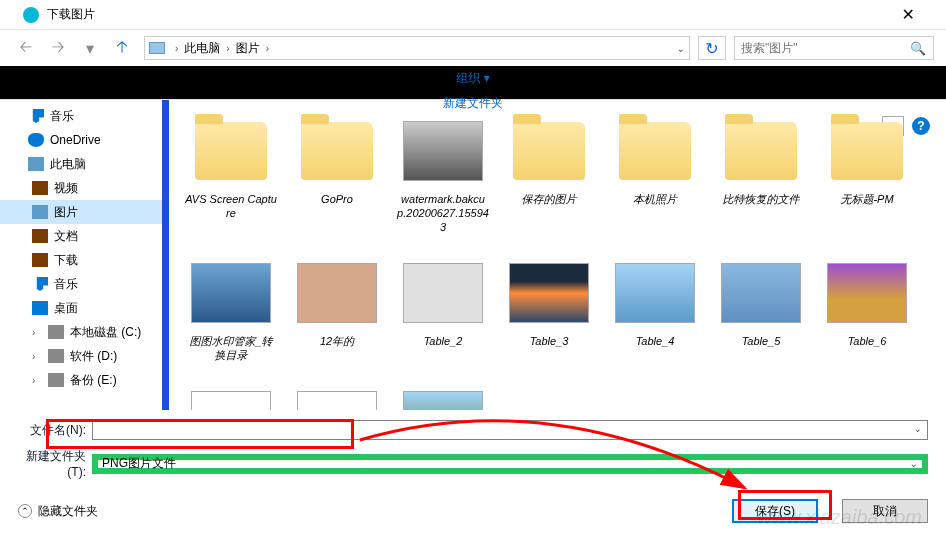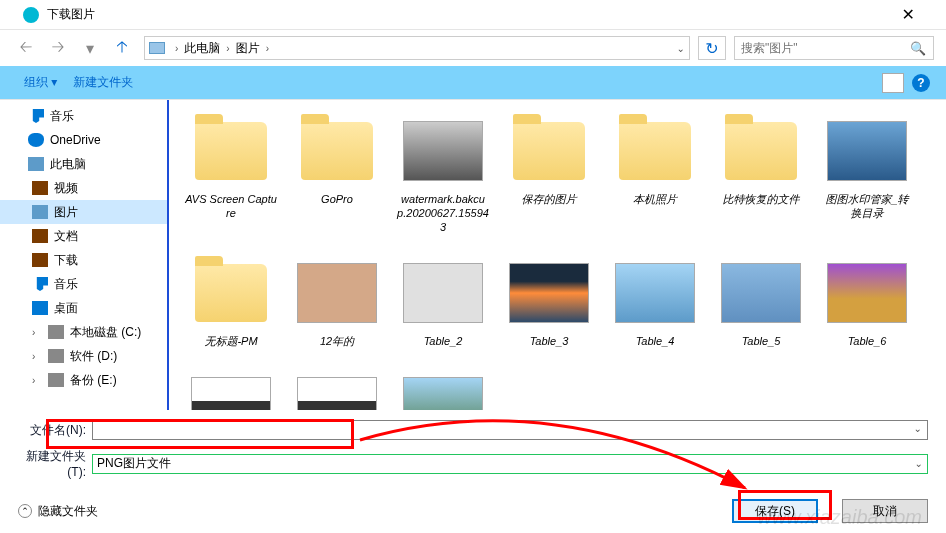--- a/index.html
+++ b/index.html
@@ -12,27 +12,27 @@
 .nav-btn { width: 28px; height: 24px; display: flex; align-items: center; justify-content: center; color: #888; cursor: pointer; }
 .nav-btn.enabled { color: #0066cc; }
 .breadcrumb-bar { flex: 1; height: 24px; border: 1px solid #ccc; display: flex; align-items: center; padding: 0 4px; background: #fff; margin: 0 4px; }
 .bc-icon { width: 16px; height: 12px; background: #9ac5e8; margin-right: 6px; border: 1px solid #5d9bc9; }
 .bc-item { font-size: 12px; color: #000; padding: 0 2px; }
 .bc-sep { font-size: 10px; color: #555; padding: 0 4px; }
 .bc-refresh { width: 28px; height: 24px; border: 1px solid #ccc; display: flex; align-items: center; justify-content: center; color: #0066cc; cursor: pointer; }
 .search-box { width: 200px; height: 24px; border: 1px solid #ccc; display: flex; align-items: center; padding: 0 6px; margin-left: 4px; }
 .search-input { flex: 1; border: none; outline: none; font-size: 12px; color: #888; background: transparent; }
 .search-icon { color: #555; font-size: 13px; }
-.toolbar { height: 34px; background: #7dd3fc; border-bottom: 1px solid #e5e5e5; display: flex; align-items: center; padding: 0 16px; }
+.toolbar { height: 34px; background: #000000; border-bottom: 1px solid #e5e5e5; display: flex; align-items: center; padding: 0 16px; flex-direction: column; }
 .tool-btn { font-size: 12px; color: #0066cc; padding: 4px 8px; cursor: pointer; }
 .tool-right { margin-left: auto; display: flex; align-items: center; gap: 8px; }
 .view-btn { width: 22px; height: 20px; border: 1px solid #aaa; background: #fff; cursor: pointer; }
 .help-icon { width: 18px; height: 18px; border-radius: 50%; background: #0078d4; color: #fff; font-size: 12px; font-weight: bold; display: flex; align-items: center; justify-content: center; cursor: pointer; }
 .main { display: flex; height: 310px; }
-.sidebar { width: 169px; border-right: 2px solid #1d4ed8; overflow-y: auto; padding: 4px 0; }
+.sidebar { width: 169px; border-right: 7px solid #1d4ed8; overflow-y: auto; padding: 4px 0; }
 .tree-item { display: flex; align-items: center; height: 24px; font-size: 12px; color: #000; padding-left: 12px; cursor: pointer; gap: 6px; }
 .tree-item.selected { background: #cce8ff; }
 .tree-item.sub { padding-left: 32px; }
 .ti-icon { width: 16px; height: 14px; display: inline-block; }
 .ic-music { background: #0078d4; clip-path: polygon(30% 0, 100% 0, 100% 60%, 70% 60%, 70% 85%, 50% 100%, 30% 85%); }
 .ic-onedrive { background: #0078d4; border-radius: 40% 40% 50% 50%; }
 .ic-pc { background: #5d9bc9; }
 .ic-video { background: #7a3b00; }
 .ic-pic { background: #5d9bc9; }
 .ic-doc { background: #7a3b00; }
@@ -55,21 +55,21 @@
 .img-thumb.castle { background: linear-gradient(#8ab8e0, #6090c0); }
 .img-thumb.purple { background: linear-gradient(#a050d0, #d4a040 60%); }
 .img-thumb.boy { background: #d4a888; }
 .img-thumb.car { background: #e0e0e0; }
 .img-thumb.mount { background: linear-gradient(#a4d4f4, #4a7a4a); }
 .img-thumb.person { background: linear-gradient(#fff 40%, #333 40%); }
 .bottom { padding: 10px 18px 10px 10px; }
 .form-row { display: flex; align-items: center; margin-bottom: 8px; }
 .form-label { width: 82px; text-align: right; font-size: 12px; color: #0f172a; padding-right: 6px; }
 .form-input { flex: 1; height: 20px; border: 1px solid #808080; font-size: 12px; padding: 0 4px; background: #fff; }
-.combo { flex: 1; height: 20px; border: 1px solid #22c55e; font-size: 12px; padding: 0 4px; background: #fff; display: flex; align-items: center; }
+.combo { flex: 1; height: 20px; border: 6px solid #22c55e; font-size: 12px; padding: 0 4px; background: #fff; display: flex; align-items: center; }
 .combo-arrow { margin-left: auto; font-size: 10px; color: #555; }
 .highlight-box { position: absolute; border: 3px solid #ff0000; pointer-events: none; }
 .footer { position: absolute; bottom: 0; left: 0; right: 0; height: 44px; display: flex; align-items: center; padding: 0 18px; }
 .hide-folders { display: flex; align-items: center; gap: 6px; font-size: 12px; color: #000; cursor: pointer; }
 .hide-exp { width: 14px; height: 14px; border: 1px solid #888; border-radius: 50%; display: flex; align-items: center; justify-content: center; font-size: 9px; }
 .footer-btns { margin-left: auto; display: flex; gap: 24px; }
 .btn { width: 86px; height: 24px; border: 1px solid #888; background: #e1e1e1; font-size: 12px; cursor: pointer; }
 .btn.primary { border: 2px solid #0078d4; background: #e5f1fb; }
 .watermark { position: absolute; right: 24px; bottom: 4px; font-size: 20px; color: rgba(0,0,0,0.12); font-style: italic; pointer-events: none; }
 .arrow-svg { position: absolute; pointer-events: none; }
@@ -203,29 +203,29 @@
           <div class="file-name">本机照片</div>
         </div>
         <div class="file-item">
           <div class="file-thumb">
             <div class="folder-icon"></div>
           </div>
           <div class="file-name">比特恢复的文件</div>
         </div>
         <div class="file-item">
           <div class="file-thumb">
+            <div class="folder-icon"></div>
+          </div>
+          <div class="file-name">无标题-PM</div>
+        </div>
+        <div class="file-item">
+          <div class="file-thumb">
             <div class="img-thumb blue"></div>
           </div>
           <div class="file-name">图图水印管家_转换目录</div>
-        </div>
-        <div class="file-item">
-          <div class="file-thumb">
-            <div class="folder-icon"></div>
-          </div>
-          <div class="file-name">无标题-PM</div>
         </div>
         <div class="file-item">
           <div class="file-thumb">
             <div class="img-thumb boy"></div>
           </div>
           <div class="file-name">12年的</div>
         </div>
         <div class="file-item">
           <div class="file-thumb">
             <div class="img-thumb car"></div>

